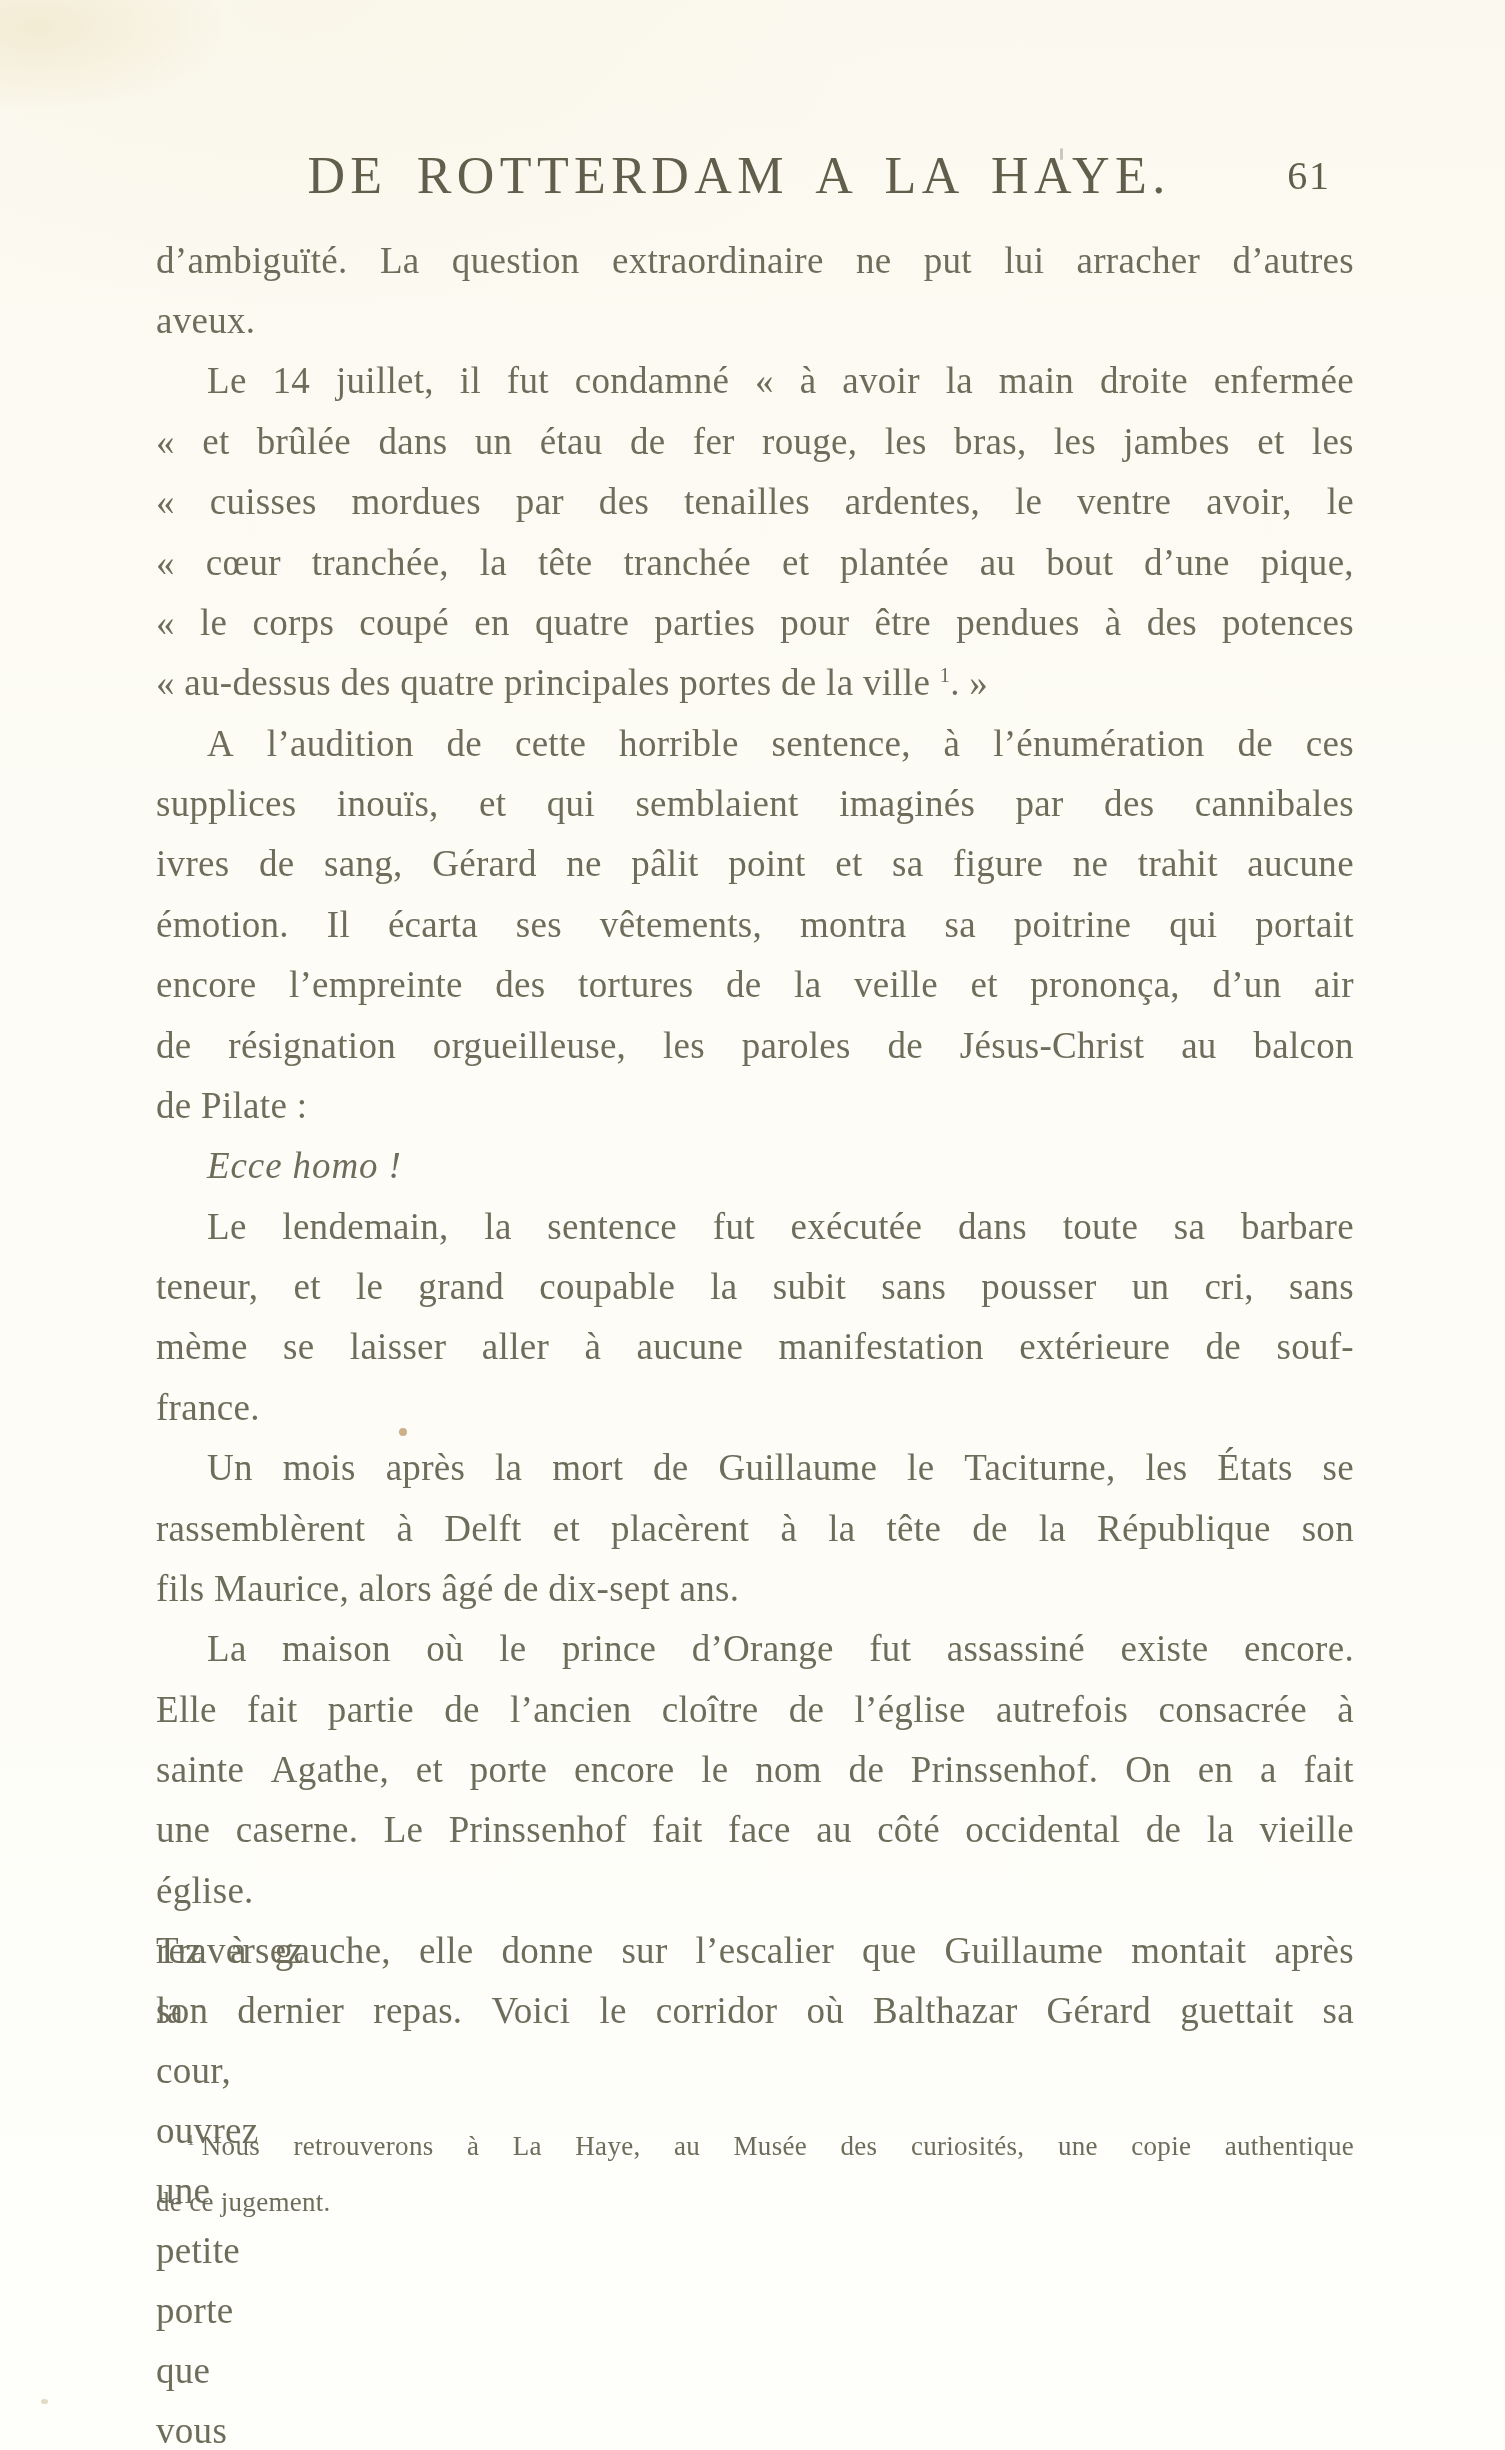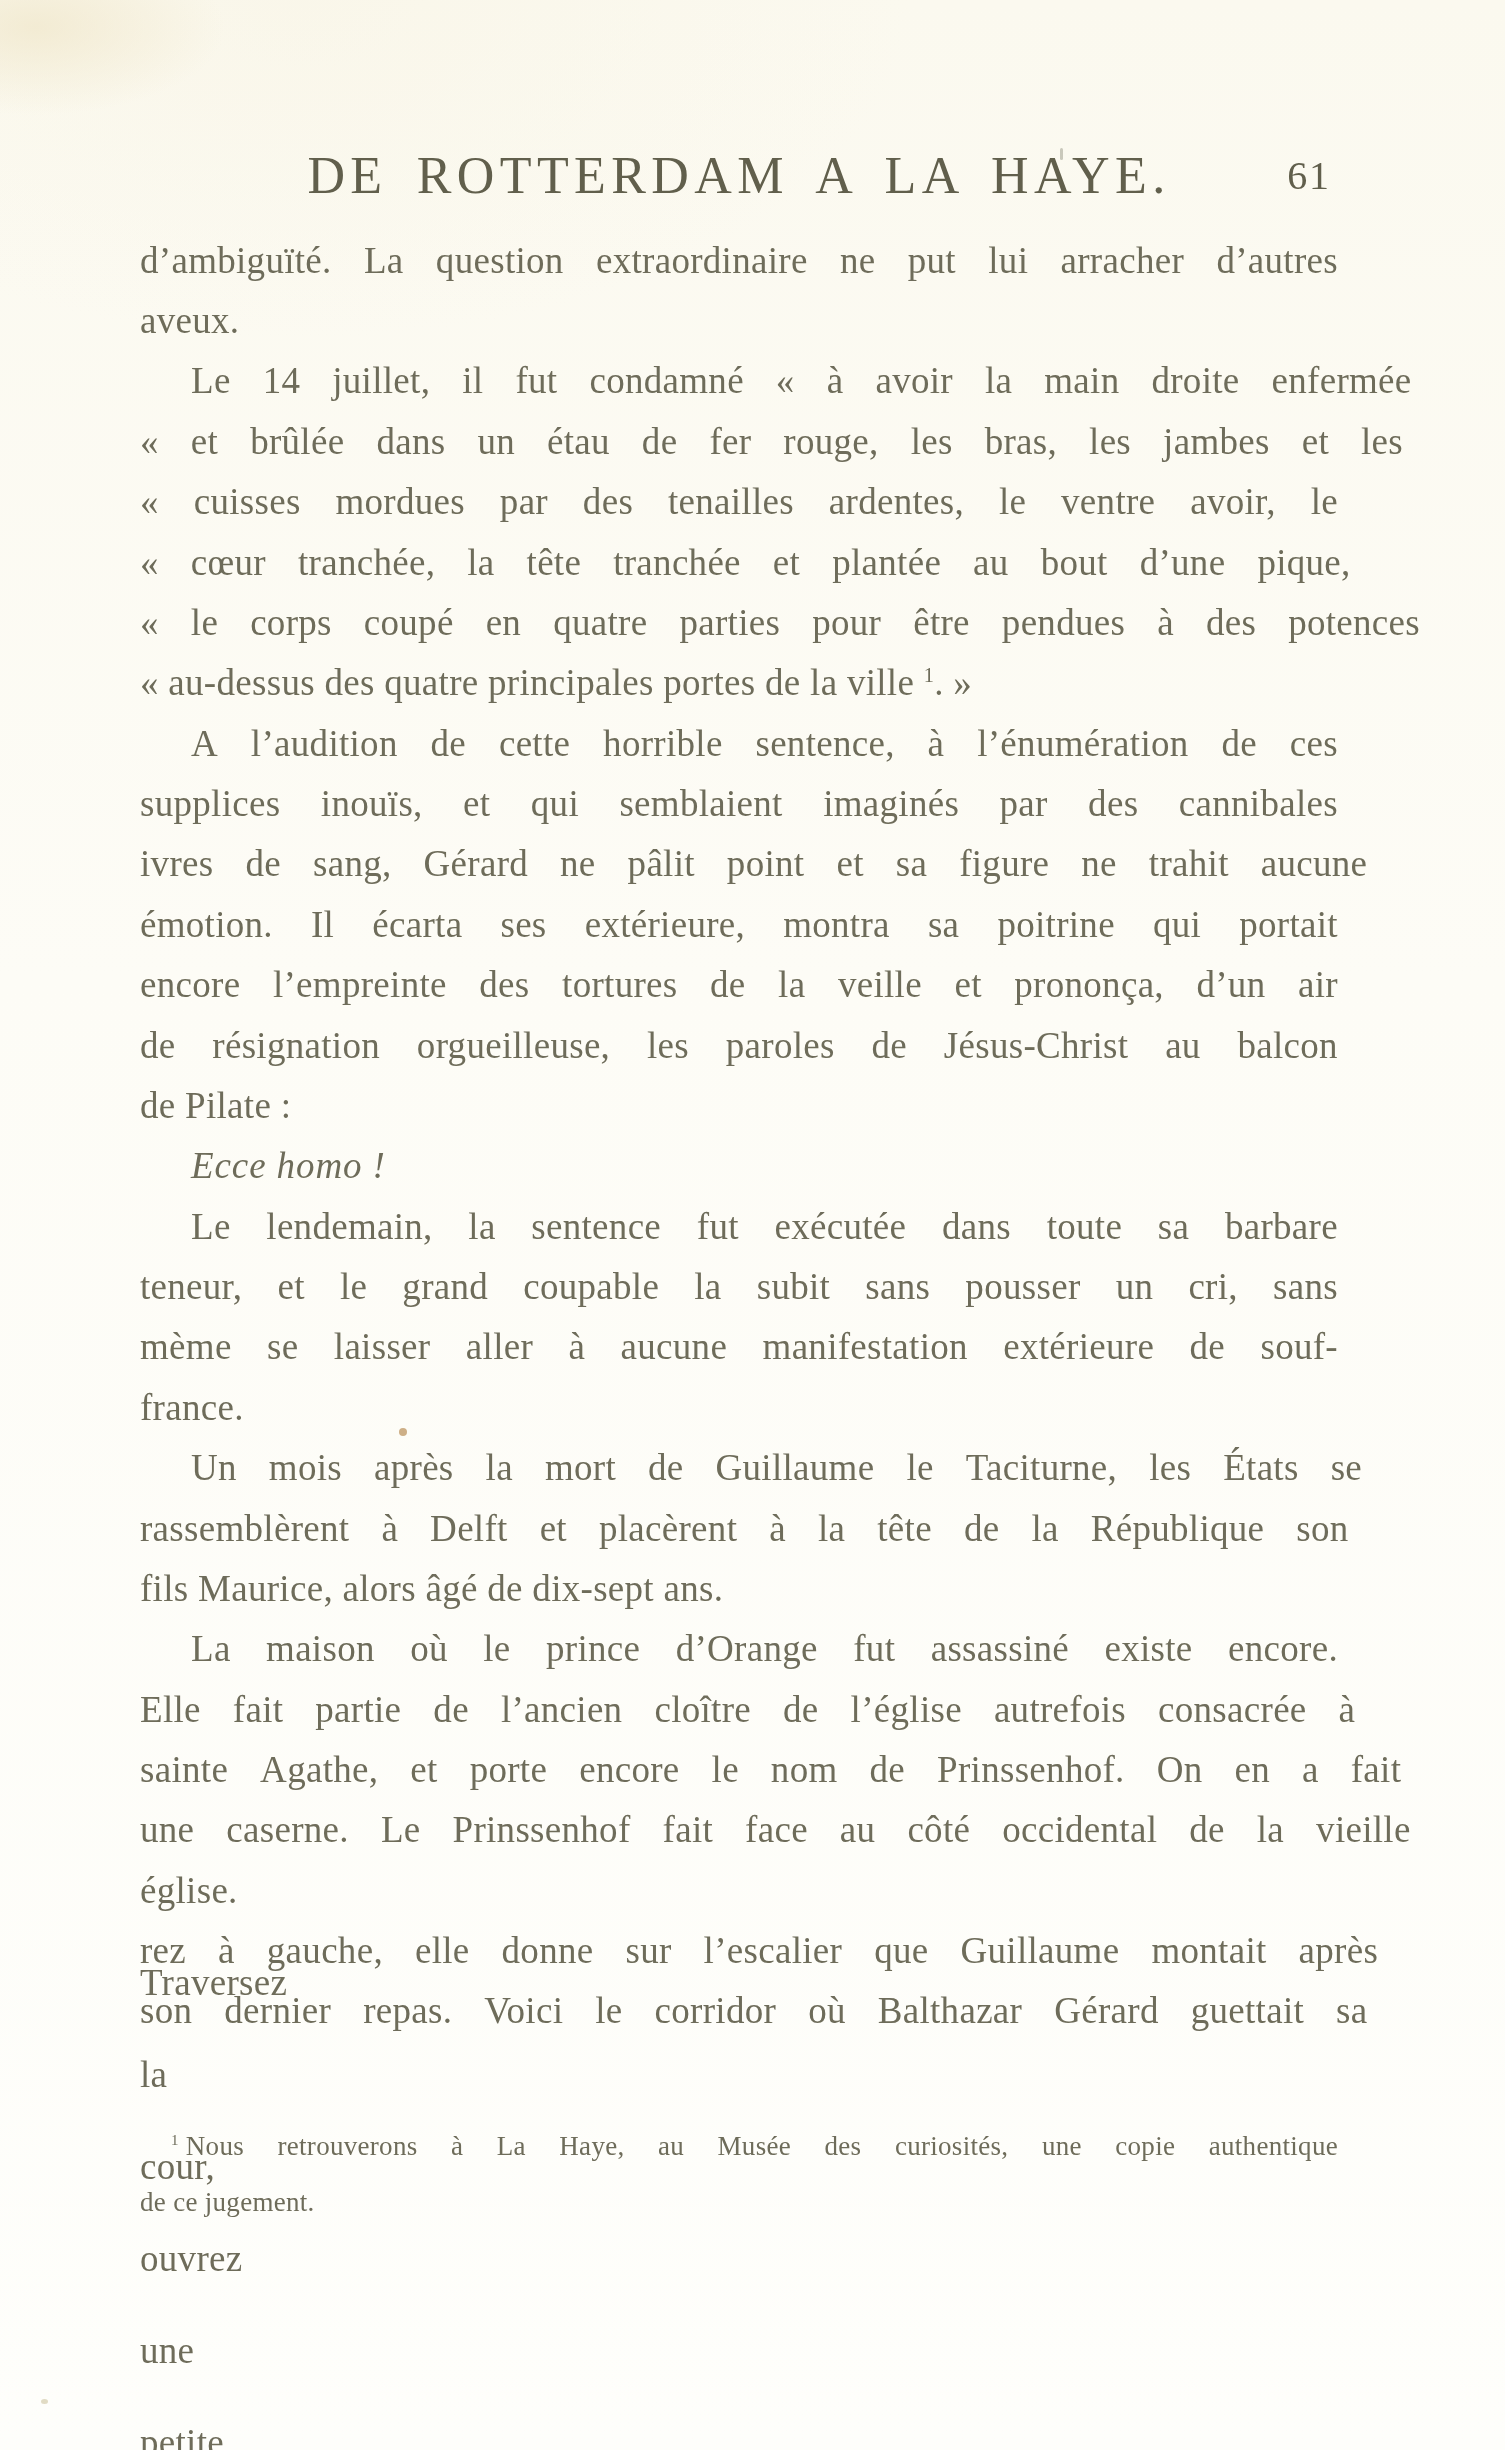--- a/index.html
+++ b/index.html
@@ -14,22 +14,22 @@
       radial-gradient(ellipse 270px 126px at 36px 27px, rgba(240,231,203,.75), rgba(240,231,203,0) 70%),
       radial-gradient(ellipse 811px 451px at 20% 0%, rgba(248,244,229,.5), rgba(248,244,229,0) 75%),
       linear-gradient(180deg,#fbf9ef 0%,#fdfcf6 40%,#fefefb 100%);
   }
   .header{position:absolute;left:140px;top:149px;width:1198px;height:54px;line-height:54px;
     color:var(--header_ink,#615f4c);}
   .running-title{position:absolute;left:0;right:0;text-align:center;
     font-size:52px;letter-spacing:5.4px;word-spacing:10.8px;}
   .page-number{position:absolute;right:7.2px;top:0;font-size:40px;letter-spacing:1.8px;}
   #body-lines,#footnote-lines{position:absolute;left:140px;top:0;width:1198px;}
-  .line{position:absolute;left:0;width:1198px;height:60px;line-height:60px;
-    font-size:37px;letter-spacing:0.3px;box-sizing:border-box;white-space:nowrap;gap:32px;}
+  .line{position:absolute;left:16px;width:1198px;height:60px;line-height:60px;
+    font-size:37px;letter-spacing:0.3px;box-sizing:border-box;white-space:nowrap;}
   .line.j{display:flex;justify-content:space-between;white-space:normal;}
   .line.ind{padding-left:51px;}
   .line.it{font-style:italic;letter-spacing:0.9px;}
   .fn{font-size:27px;height:54px;line-height:54px;}
   .fn.ind{padding-left:31px;}
   sup{font-size:.55em;line-height:0;vertical-align:super;}
   .artifact{position:absolute;pointer-events:none;}
   #speck-header{left:1060px;top:148px;width:2.7px;height:11.7px;background:rgba(110,108,90,.35);border-radius:1.8px;}
   #speck-orange{left:399px;top:1428px;width:8px;height:8px;border-radius:50%;
     background:var(--speck_orange,#b4854a);opacity:.65;}
@@ -174,21 +174,21 @@
       <span>figure</span>
       <span>ne</span>
       <span>trahit</span>
       <span>aucune</span>
     </div>
     <div class="line j" style="top: 895px;">
       <span>émotion.</span>
       <span>Il</span>
       <span>écarta</span>
       <span>ses</span>
-      <span>extérieure,</span>
+      <span>vêtements,</span>
       <span>montra</span>
       <span>sa</span>
       <span>poitrine</span>
       <span>qui</span>
       <span>portait</span>
     </div>
     <div class="line j" style="top: 955px;">
       <span>encore</span>
       <span>l’empreinte</span>
       <span>des</span>

